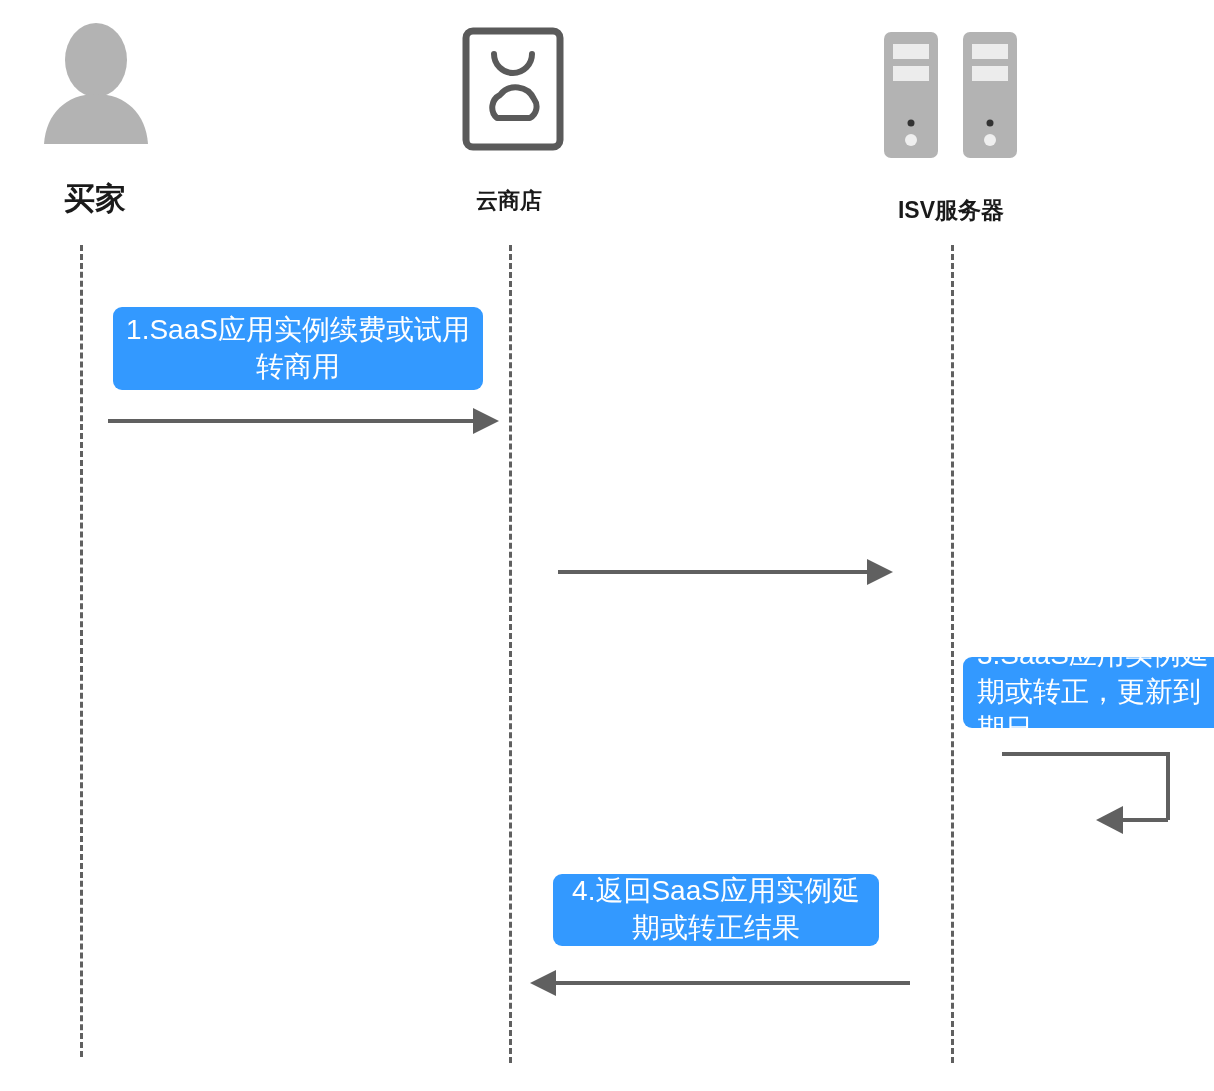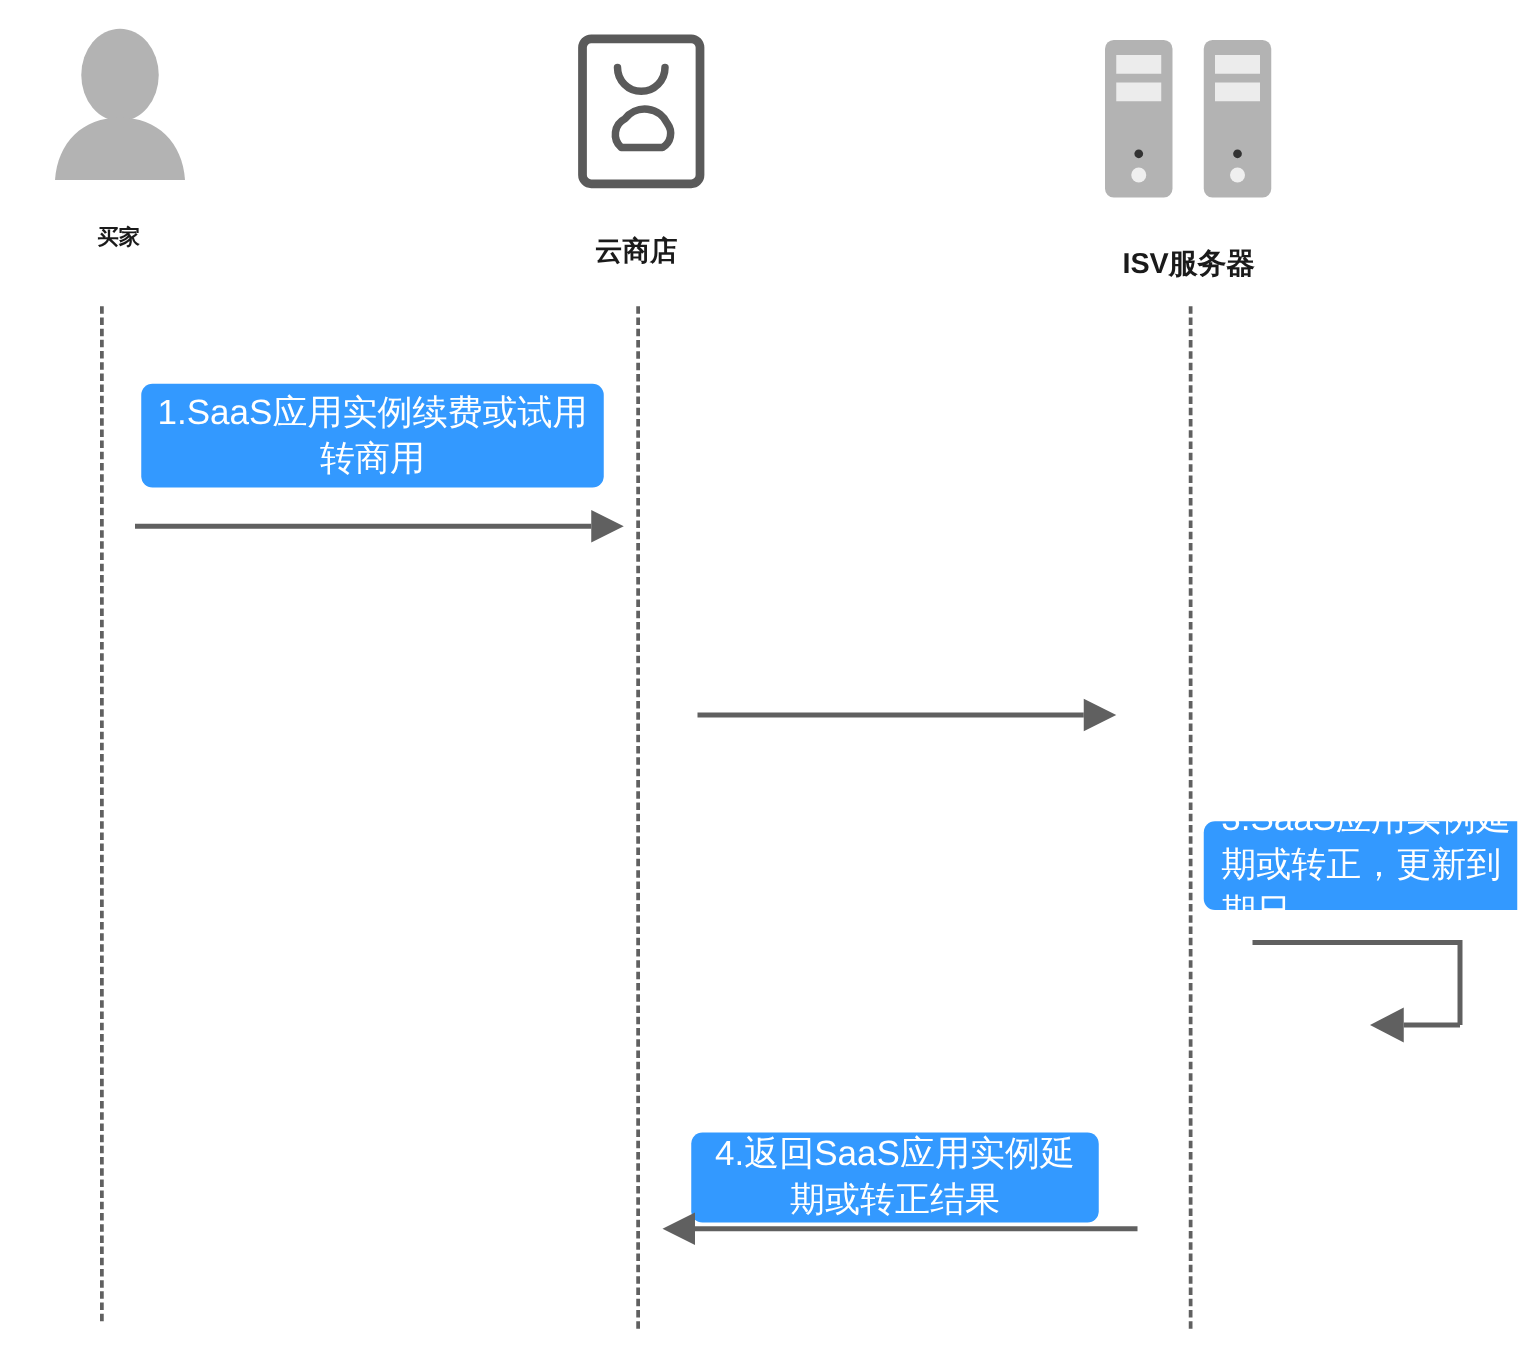--- a/index.html
+++ b/index.html
@@ -79,21 +79,21 @@
 
 <div id="diagram">
 
   <div class="actor">
     <div class="person-icon" style="left:40px; top:22px;">
       <svg width="112" height="122" viewBox="0 0 112 122">
         <ellipse cx="56" cy="38" rx="31" ry="37" fill="#b3b3b3"></ellipse>
         <path d="M56,72 C26,72 6,92 4,122 L108,122 C106,92 86,72 56,72 Z" fill="#b3b3b3"></path>
       </svg>
     </div>
-    <div class="actor-label" style="left:0px; top:178px; width:190px; font-size:17px;">买家</div>
+    <div class="actor-label" style="left:0px; top:178px; width:190px; font-size:31px;">买家</div>
   </div>
 
   <div class="actor">
     <div class="shop-icon" style="left:461px; top:26px;">
       <svg width="104" height="126" viewBox="0 0 104 126">
         <rect x="5" y="5" width="94" height="116" rx="7" ry="7" fill="#ffffff" stroke="#5a5a5a" stroke-width="7"></rect>
         <path d="M33,28 A19,19 0 0 0 71,28" fill="none" stroke="#5a5a5a" stroke-width="6" stroke-linecap="round"></path>
         <path d="M36,92 a14,14 0 0 1 3,-23 a20,20 0 0 1 34,4 a13,13 0 0 1 -4,19 Z" fill="#ffffff" stroke="#5a5a5a" stroke-width="6" stroke-linejoin="round"></path>
       </svg>
     </div>
@@ -137,21 +137,21 @@
 
   <div class="msgbox left-align" style="left:963px; top:657px; width:263px; height:71px;">
     <span>3.SaaS应用实例延期或转正，更新到期日</span>
   </div>
   <svg class="arrow-svg" style="left:995px; top:745px; width:185px; height:90px;">
     <path d="M7,9 L173,9 L173,75" fill="none" stroke="#606060" stroke-width="4"></path>
     <line x1="173" y1="75" x2="128" y2="75" stroke="#606060" stroke-width="4"></line>
     <polygon points="128,61 101,75 128,89" fill="#606060"></polygon>
   </svg>
 
-  <div class="msgbox" style="left:553px; top:874px; width:326px; height:72px;margin-top:32px;">
+  <div class="msgbox" style="left:553px; top:874px; width:326px; height:72px;">
     <span>4.返回SaaS应用实例延期或转正结果</span>
   </div>
   <svg class="arrow-svg" style="left:528px; top:967px; width:385px; height:35px;">
     <line x1="382" y1="16" x2="28" y2="16" stroke="#606060" stroke-width="4"></line>
     <polygon points="28,3 2,16 28,29" fill="#606060"></polygon>
   </svg>
 
 </div>
 
 </body></html>

